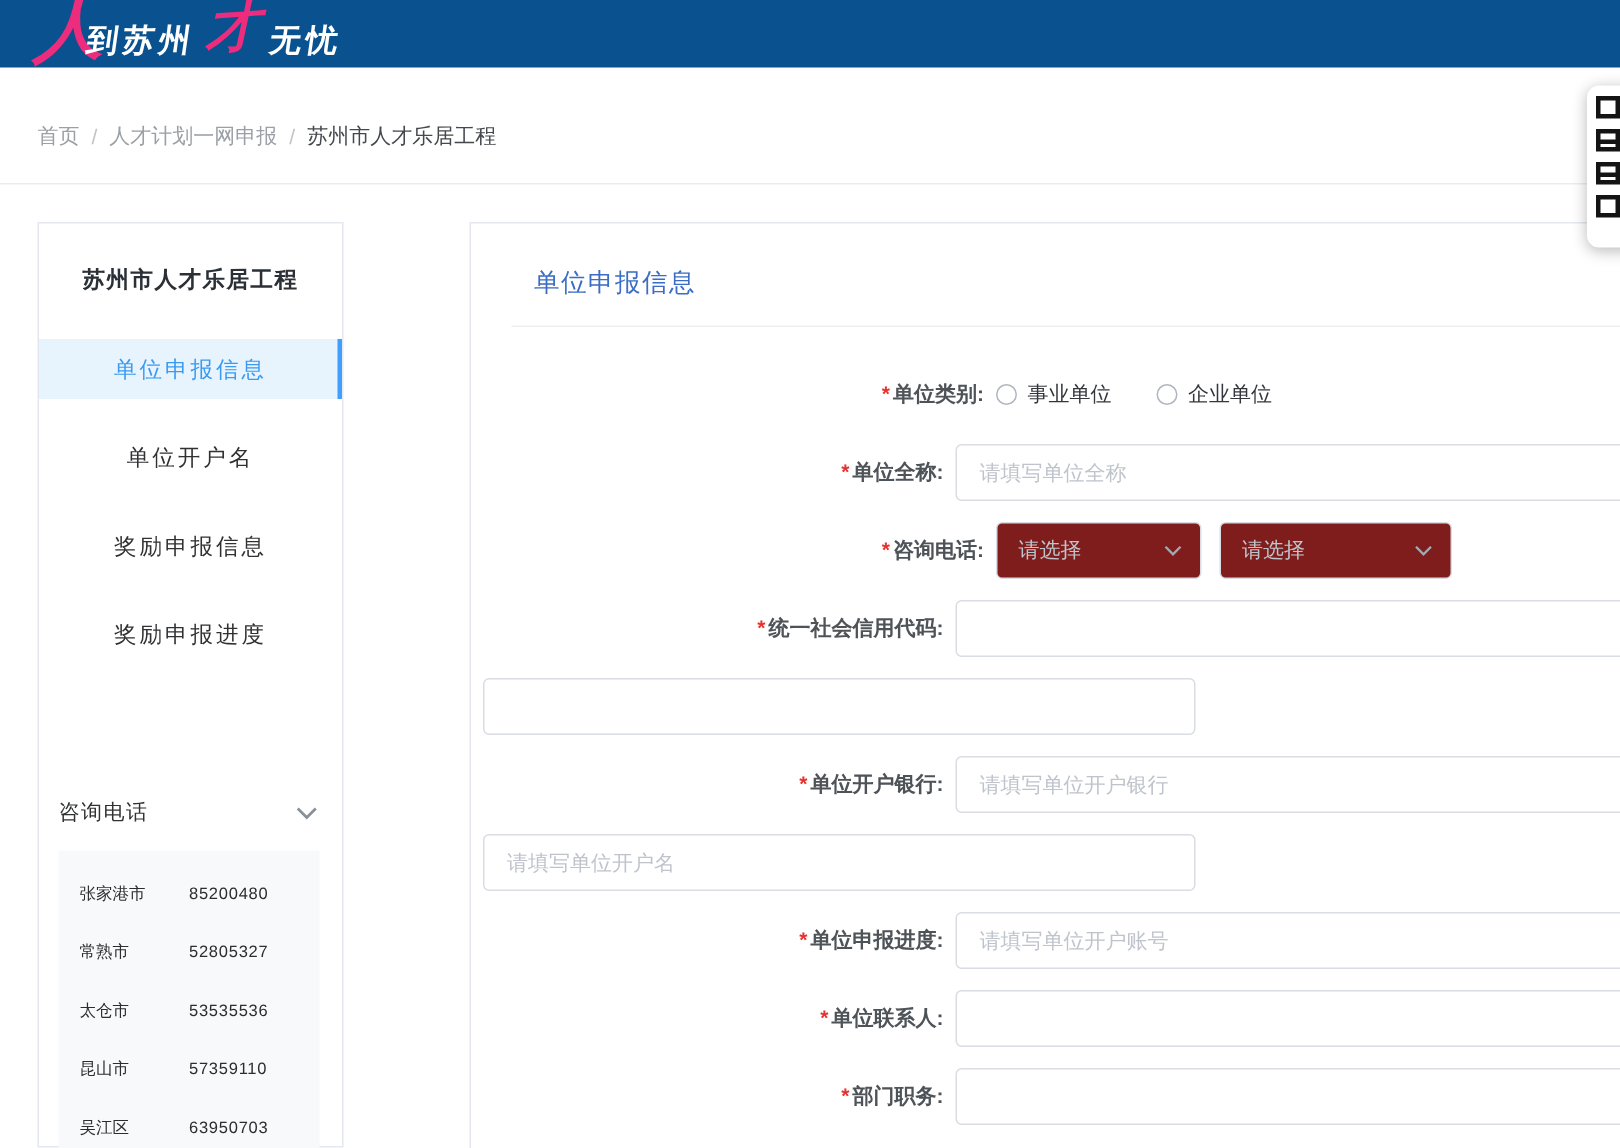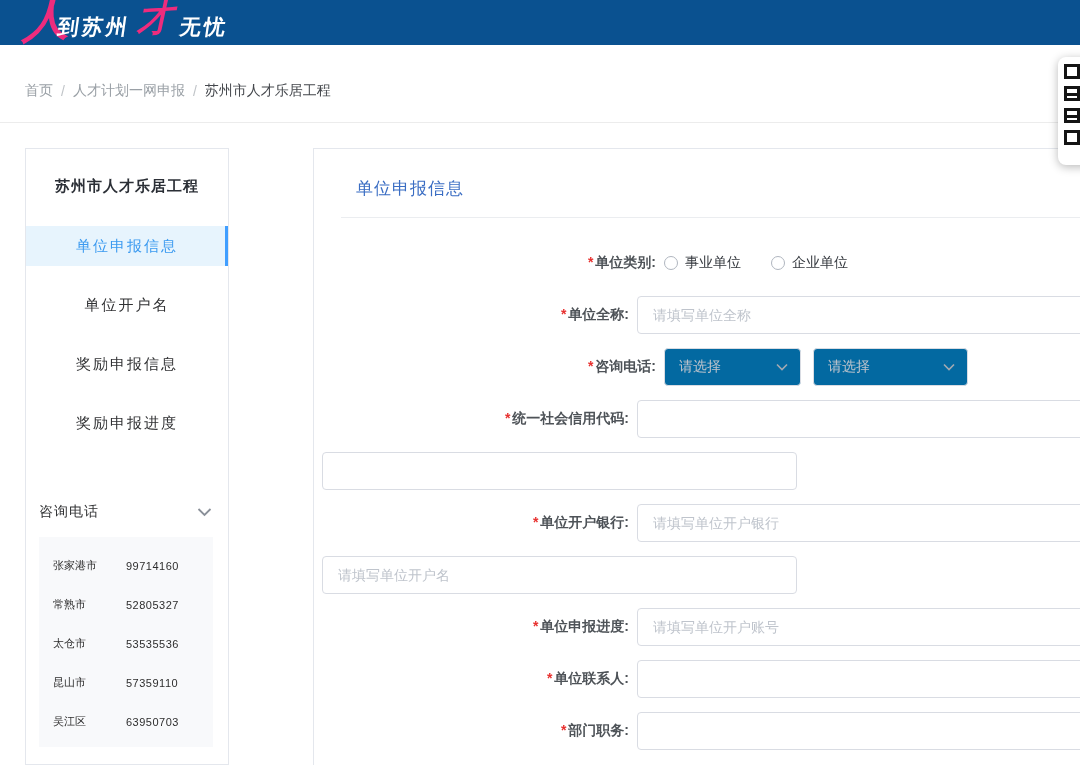--- a/index.html
+++ b/index.html
@@ -31,21 +31,21 @@
              background:#fff; border:1px solid #e4e7ed; }
   .side-title { padding-top:28px; text-align:center; font-size:15px; font-weight:bold;
                 color:#2b2f36; letter-spacing:1px; }
   .side-menu { margin-top:30px; }
   .side-item { position:relative; height:40px; margin-bottom:19px; display:flex;
                align-items:center; justify-content:center; font-size:15px;
                letter-spacing:2px; color:#303133; cursor:pointer; }
   .side-item.active { background:#e7f4fd; color:#3b9af0; }
   .side-item.active::after { content:""; position:absolute; right:0; top:0;
                              width:3px; height:100%; background:#409eff; }
-  .consult-header { margin-top:60px; padding:0 16px 0 13px; display:flex;
+  .consult-header { margin-top:90px; padding:0 16px 0 13px; display:flex;
                     align-items:center; justify-content:space-between; cursor:pointer; }
   .consult-label { font-size:14px; color:#303133; letter-spacing:1px; }
   .phone-list { margin:16px 15px 0 13px; background:#f8f9fb; padding:9px 0 6px 0; }
   .phone-row { display:flex; align-items:center; height:39px; padding-left:14px;
                font-size:11px; color:#2d2d2d; }
   .phone-city { width:73px; }
   .phone-num { letter-spacing:0.5px; }
 
   
   .main-panel { position:absolute; left:313px; top:148px; width:800px; height:700px;
@@ -55,21 +55,21 @@
   .form { margin-top:26px; }
   .form-row { display:flex; align-items:center; height:38px; margin-bottom:14px; }
   .row-label { width:342px; text-align:right; font-size:14px; color:#4e5358;
                white-space:nowrap;font-weight:bold; }
   .req { color:#e8312f; margin-right:2px; }
   .row-control { margin-left:8px; display:flex; }
   .text-input { width:475px; height:38px; border:1px solid #d9dce3; border-radius:4px;
                 padding:0 15px; font-size:14px; color:#333; background:#fff; outline:none;
                 font-family:"Liberation Sans","DejaVu Sans",sans-serif; }
   .text-input::placeholder { color:#bfc4cc; }
-  .select-box { height:38px; border:1px solid #d9dce3; border-radius:4px; background:#0369a1;
+  .select-box { height:38px; border:1px solid #d9dce3; border-radius:4px; background:#7f1d1d;
                 display:flex; align-items:center; justify-content:space-between;
                 padding:0 12px 0 14px; cursor:pointer; }
   .select-box.first { width:137px; margin-right:12px; }
   .select-box.second { width:155px; }
   .select-placeholder { font-size:14px; color:#bfc4cc; }
   .radio-option { display:flex; align-items:center; cursor:pointer; }
   .radio-option + .radio-option { margin-left:30px; }
   .radio-circle { width:14px; height:14px; border:1px solid #b0b6bf; border-radius:50%;
                   background:#fff; display:inline-block; }
   .radio-label { margin-left:7px; font-size:14px; color:#33373d; }
@@ -115,21 +115,21 @@
   </div>
   <div class="consult-header">
     <span class="consult-label">咨询电话</span>
     <svg class="chev" width="15" height="10" viewBox="0 0 15 10">
       <polyline points="1.5,2 7.5,8 13.5,2" fill="none" stroke="#8a9099" stroke-width="1.8"></polyline>
     </svg>
   </div>
   <div class="phone-list">
     <div class="phone-row">
       <span class="phone-city">张家港市</span>
-      <span class="phone-num">99714160</span>
+      <span class="phone-num">85200480</span>
     </div>
     <div class="phone-row">
       <span class="phone-city">常熟市</span>
       <span class="phone-num">52805327</span>
     </div>
     <div class="phone-row">
       <span class="phone-city">太仓市</span>
       <span class="phone-num">53535536</span>
     </div>
     <div class="phone-row">

